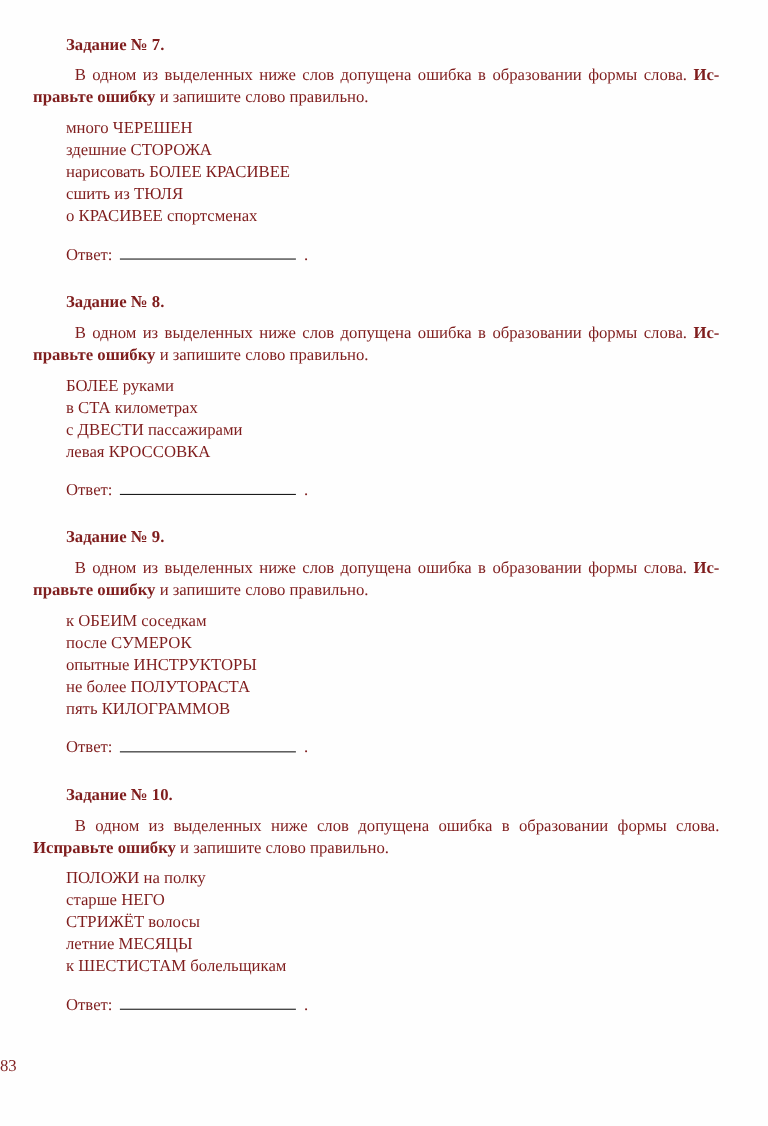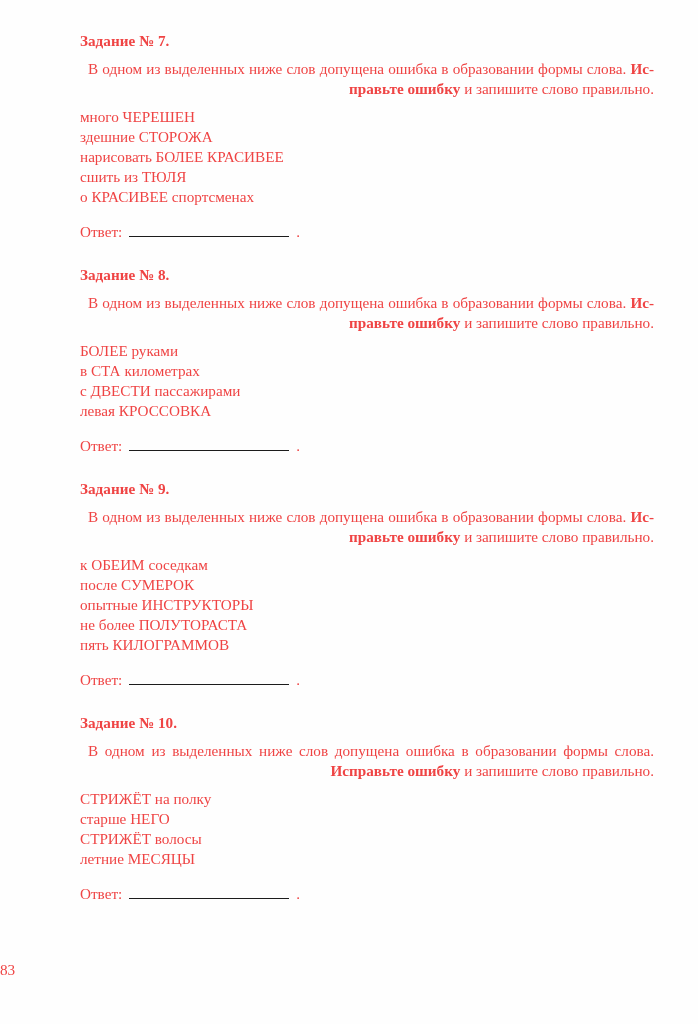--- a/index.html
+++ b/index.html
@@ -7,42 +7,41 @@
     padding: 0;
     background: #ffffff;
   }
   .page {
     position: relative;
     width: 698px;
     height: 1024px;
     margin: 0 auto;
     background: #fefefe;
     box-sizing: border-box;
-    padding: 31px 36px 0 42px;
+    padding: 31px 36px 0 22px;
     font-family: "Liberation Serif", serif;
     font-size: 15.2px;
     line-height: 20px;
-    color: #ef4444;
+    color: #7f1d1d;
     overflow: hidden;
   }
   .task {
     margin: 0 0 21px 0;
   }
   .task-title {
     margin: 0 0 0 38px;
     font-size: 15.2px;
     font-weight: 700;
     line-height: 20px;
   }
   .intro {
     margin: 8px;
   }
   .intro-line {
     display: block;
-    text-align: right;
   }
   .intro-line.first {
     text-indent: 38px;
     text-align: justify;
     text-align-last: justify;
   }
   .intro b {
     font-weight: 700;
   }
   .items {
@@ -136,24 +135,25 @@
     </div>
   </section>
 
   <section class="task">
     <h3 class="task-title">Задание № 10.</h3>
     <p class="intro">
       <span class="intro-line first"><span>В одном из выделенных ниже слов допущена ошибка в образовании формы слова.</span><b></b></span>
       <span class="intro-line"><b>Исправьте ошибку</b><span> и запишите слово правильно.</span></span>
     </p>
     <ul class="items">
-      <li class="item">СТРИЖЁТ на полку</li>
+      <li class="item">ПОЛОЖИ на полку</li>
       <li class="item">старше НЕГО</li>
       <li class="item">СТРИЖЁТ волосы</li>
       <li class="item">летние МЕСЯЦЫ</li>
+      <li class="item">к ШЕСТИСТАМ болельщикам</li>
     </ul>
     <div class="answer-row">
       <span>Ответ:</span><span class="answer-blank"></span><span class="answer-period">.</span>
     </div>
   </section>
 
   <div class="page-number">83</div>
 
 </div>
 

